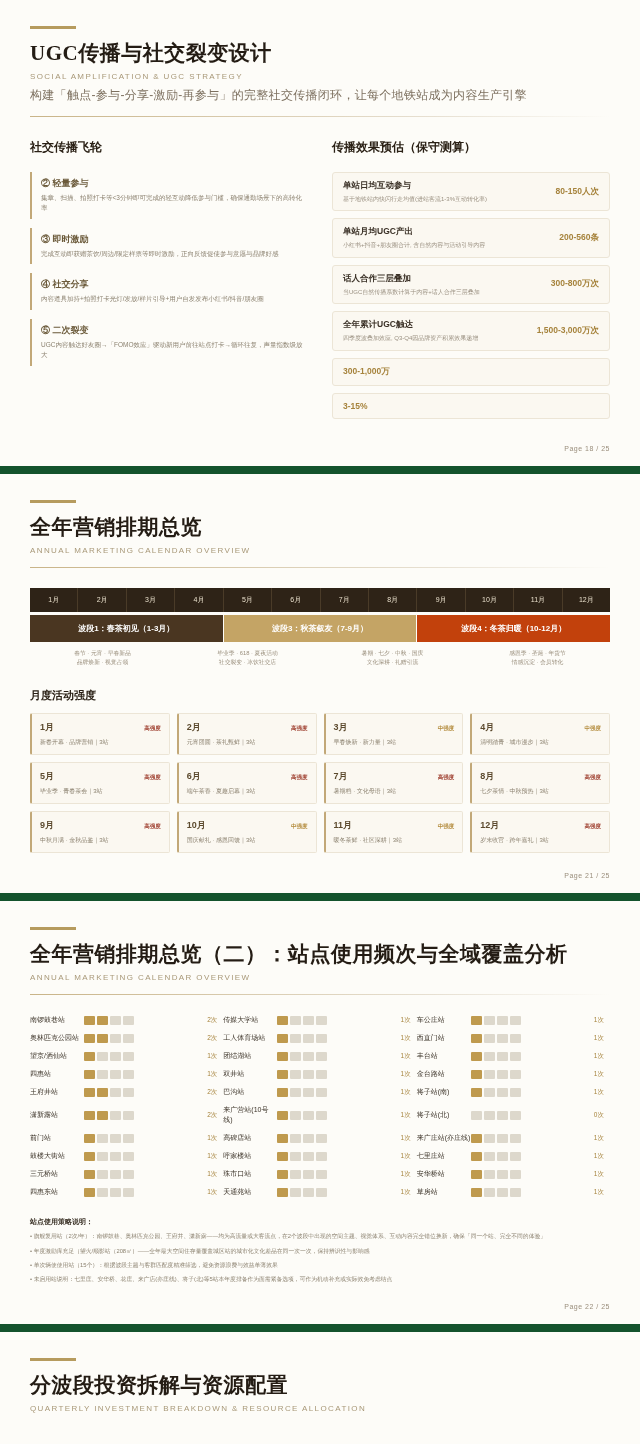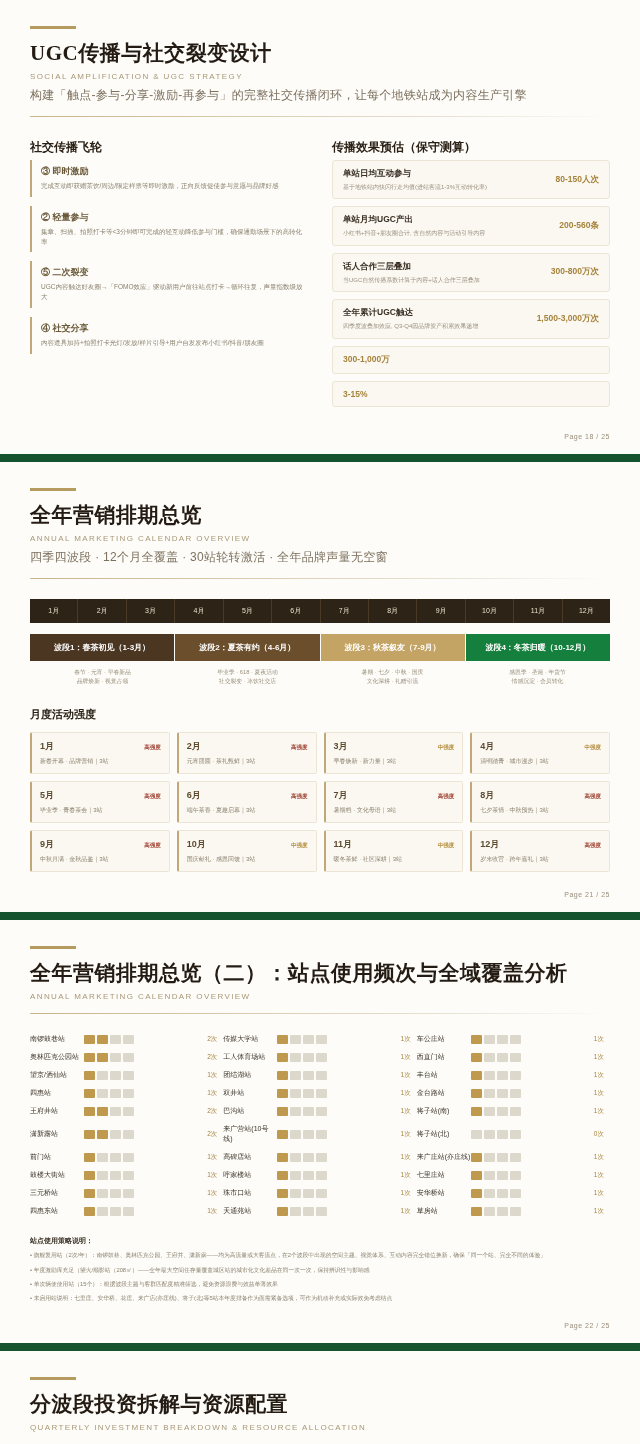--- a/index.html
+++ b/index.html
@@ -56,21 +56,21 @@
   }
 
   
   .two-col { display: flex; gap: 24px; margin-top: 22px; }
   .col { flex: 1; }
   .col-h {
     font-family: "Liberation Serif", serif;
     font-size: 12px;
     font-weight: bold;
     color: #2a2015;
-    margin-bottom: 4px;
+    margin-bottom: 16px;
   }
   .flywheel-item {
     border-left: 2px solid #c2a878;
     padding: 5px 0 6px 9px;
     margin-bottom: 9px;
   }
   .fw-title { font-size: 9px; font-weight: bold; color: #6b5a3a; }
   .fw-desc { font-size: 6.5px; color: #8d8madjust; color: #8c8270; margin-top: 3px; line-height: 1.5; }
   .est-row {
     display: flex;
@@ -92,21 +92,21 @@
   .month-cell {
     flex: 1;
     background: #2e2317;
     color: #e8dfcb;
     font-size: 7px;
     text-align: center;
     padding: 7px 0;
     border-right: 1px solid #4a3b28;
   }
   .month-cell:last-child { border-right: none; }
-  .wave-strip { display: flex; margin-top: 11px; }
+  .wave-strip { display: flex; margin-top: 3px; }
   .wave-cell {
     flex: 1;
     color: #fff;
     font-size: 8px;
     font-weight: bold;
     text-align: center;
     padding: 8px 0;
     border-right: 1px solid #fdfcf8;
   }
   .wave-strip .wave-cell:last-child { border-right: none; }
@@ -163,34 +163,34 @@
   <div class="slide-title">UGC传播与社交裂变设计</div>
   <div class="slide-sub">SOCIAL AMPLIFICATION &amp; UGC STRATEGY</div>
   <div class="slide-desc">构建「触点-参与-分享-激励-再参与」的完整社交传播闭环，让每个地铁站成为内容生产引擎</div>
   <div class="head-rule"></div>
 
   <div class="two-col">
     <div class="col">
       <div class="col-h">社交传播飞轮</div>
       <div id="flywheel-list">
           <div class="flywheel-item">
+            <div class="fw-title">② 轻量参与</div>
+            <div class="fw-desc">集章、扫描、拍照打卡等&lt;3分钟即可完成的轻互动降低参与门槛，确保通勤场景下的高转化率</div>
+          </div>
+          <div class="flywheel-item">
             <div class="fw-title">③ 即时激励</div>
             <div class="fw-desc">完成互动即获赠茶饮/周边/限定样票等即时激励，正向反馈促使参与意愿与品牌好感</div>
           </div>
           <div class="flywheel-item">
-            <div class="fw-title">② 轻量参与</div>
-            <div class="fw-desc">集章、扫描、拍照打卡等&lt;3分钟即可完成的轻互动降低参与门槛，确保通勤场景下的高转化率</div>
+            <div class="fw-title">④ 社交分享</div>
+            <div class="fw-desc">内容道具加持+拍照打卡光灯/发放/样片引导+用户自发发布小红书/抖音/朋友圈</div>
           </div>
           <div class="flywheel-item">
             <div class="fw-title">⑤ 二次裂变</div>
             <div class="fw-desc">UGC内容触达好友圈→「FOMO效应」驱动新用户前往站点打卡→循环往复，声量指数级放大</div>
-          </div>
-          <div class="flywheel-item">
-            <div class="fw-title">④ 社交分享</div>
-            <div class="fw-desc">内容道具加持+拍照打卡光灯/发放/样片引导+用户自发发布小红书/抖音/朋友圈</div>
           </div>
         </div>
     </div>
     <div class="col">
       <div class="col-h">传播效果预估（保守测算）</div>
       <div id="estimates-list">
           <div class="est-row">
             <div class="est-left">
               <div class="est-t">单站日均互动参与</div>
               <div class="est-d">基于地铁站内快闪行走均值(进站客流1-3%互动转化率)</div>
@@ -227,42 +227,40 @@
         </div>
     </div>
   </div>
   <div class="page-num">Page 18 / 25</div>
 </div>
 
 <div class="slide">
   <div class="gold-bar"></div>
   <div class="slide-title">全年营销排期总览</div>
   <div class="slide-sub">ANNUAL MARKETING CALENDAR OVERVIEW</div>
-  <div class="slide-desc">四季四波段 · 12个月全覆盖 · 30站轮转激活 · 全年品牌声量无空窗</div>
   <div class="head-rule"></div>
 
   <div class="month-strip" id="month-strip">
       <div class="month-cell">1月</div>
       <div class="month-cell">2月</div>
       <div class="month-cell">3月</div>
       <div class="month-cell">4月</div>
       <div class="month-cell">5月</div>
       <div class="month-cell">6月</div>
       <div class="month-cell">7月</div>
       <div class="month-cell">8月</div>
       <div class="month-cell">9月</div>
       <div class="month-cell">10月</div>
       <div class="month-cell">11月</div>
       <div class="month-cell">12月</div>
     </div>
   <div class="wave-strip" id="wave-strip">
       <div class="wave-cell" style="background: rgb(74, 54, 33);">波段1：春茶初见（1-3月）</div>
-      <div class="wave-cell" style="background: rgb(107, 79, 44);">波段2：夏茶有约（4-6月）</div>
       <div class="wave-cell" style="background: rgb(196, 164, 101);">波段3：秋茶叙友（7-9月）</div>
-      <div class="wave-cell" style="background: #15803d;">波段4：冬茶归暖（10-12月）</div>
+      <div class="wave-cell" style="background: #c2410c;">波段4：冬茶归暖（10-12月）</div>
     </div>
   <div class="wave-notes" id="wave-notes">
       <div class="wave-note">
         <div>春节 · 元宵 · 早春新品</div>
         <div>品牌焕新 · 视觉占领</div>
       </div>
       <div class="wave-note">
         <div>毕业季 · 618 · 夏夜活动</div>
         <div>社交裂变 · 冰饮社交店</div>
       </div>

